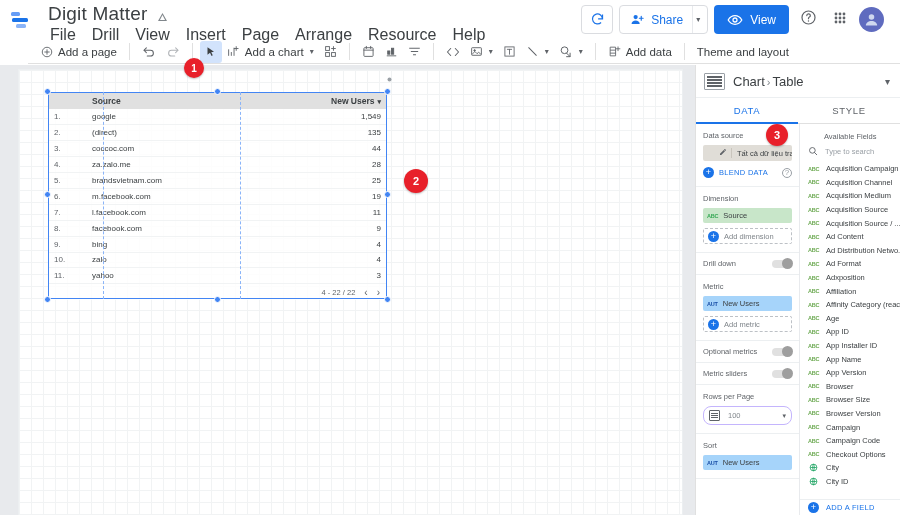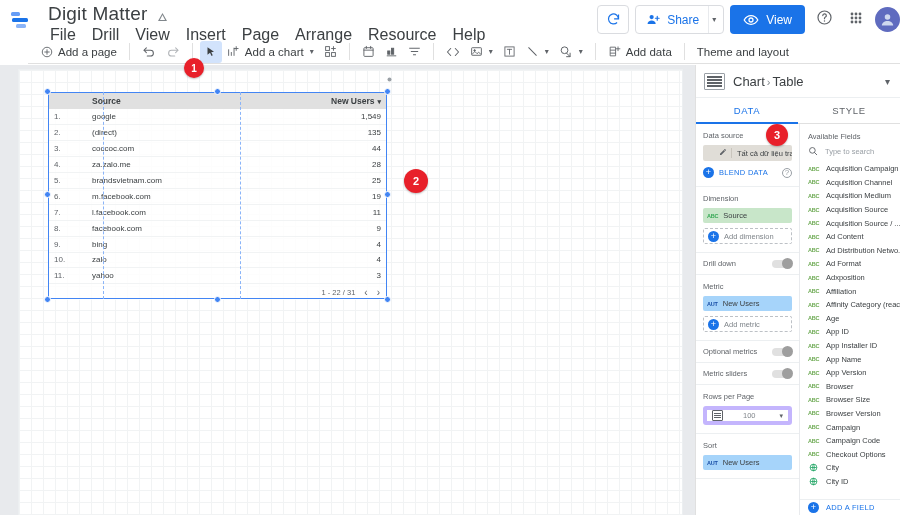--- a/index.html
+++ b/index.html
@@ -18,21 +18,21 @@
   .logo i { position: absolute; background: #4285f4; border-radius: 1.5px; display: block; }
   .logo i.a { left: 1px; top: 5px; width: 9px; height: 4px; background: #669df6; }
   .logo i.b { left: 2px; top: 11px; width: 16px; height: 4px; background: #1a73e8; }
   .logo i.c { left: 6px; top: 17px; width: 10px; height: 4px; background: #8ab4f8; }
   .title-block { margin-left: 6px; padding-top: 3px; }
   .doc-title-row { display: flex; align-items: flex-end; gap: 8px; }
   .doc-title { font-size: 19px; color: #3c4043; letter-spacing: .2px; }
   .drive-ico { color: #80868b; font-size: 13px; line-height: 1; }
   .menubar { display: flex; gap: 16px; margin-top: 1px; padding-left: 2px; }
   .menubar span { font-size: 16px; color: #3c4043; cursor: default; }
-  .topbar-right { position: absolute; right: 0; top: 5px; display: flex; align-items: center; gap: 6px; }
+  .topbar-right { position: absolute; right: 16px; top: 5px; display: flex; align-items: center; gap: 6px; }
   .tb-btn {
     height: 29px; border: 1px solid #dadce0; border-radius: 4px; background: #fff;
     display: flex; align-items: center; justify-content: center; gap: 6px;
     padding: 0 10px; font-size: 12px; color: #1a73e8; cursor: pointer;
   }
   .tb-btn.icononly { width: 32px; padding: 0; }
   .share-grp { display: flex; align-items: center; border: 1px solid #dadce0; border-radius: 4px; height: 29px; }
   .share-grp .lbl { display: flex; align-items: center; gap: 6px; padding: 0 9px 0 10px; font-size: 12px; color: #1a73e8; cursor: pointer; }
   .share-grp .caret { padding: 0 7px 0 3px; color: #5f6368; font-size: 8px; cursor: pointer; border-left: 1px solid #e8eaed; height: 100%; display: flex; align-items: center; }
   .view-btn {
@@ -140,31 +140,31 @@
   .tagico { font-size: 5.5px; font-weight: bold; letter-spacing: -.2px; }
   .fchip.dim .tagico { color: #34a853; }
   .fchip.met .tagico { color: #174ea6; }
   .addbox { display: flex; align-items: center; gap: 5px; height: 16px; border: 1px dashed #bdc1c6; border-radius: 2px; padding: 0 4px; margin-top: 5px; font-size: 7.5px; color: #80868b; cursor: pointer; }
 
   .togrow { display: flex; align-items: center; justify-content: space-between; padding: 6px 7px; border-bottom: 1px solid #eceff1; }
   .togrow .t { font-size: 7.5px; color: #5f6368; }
   .toggle { width: 20px; height: 8px; border-radius: 5px; background: #e0e0e0; position: relative; cursor: pointer; }
   .toggle .knob { position: absolute; right: -1px; top: -2px; width: 11px; height: 11px; border-radius: 50%; background: #9e9e9e; }
 
-  .rpp-row { display: flex; align-items: center; gap: 20px; border: 4px solid #c4b5fd; border-radius: 3px; height: 19px; padding: 0 5px; margin-top: 3px; cursor: pointer; }
+  .rpp-row { display: flex; align-items: center; gap: 8px; border: 1px solid #c4b5fd; border-radius: 8px; height: 19px; padding: 0 5px; margin-top: 3px; cursor: pointer; }
   .rpp-ico { width: 11px; height: 11px; border: 1px solid #5f6368; border-radius: 1px; display: flex; flex-direction: column; justify-content: space-evenly; padding: 1px; }
   .rpp-ico b { height: 1px; background: #5f6368; display: block; }
   .rpp-val { font-size: 7.5px; color: #80868b; flex: 1; }
   .rpp-car { font-size: 7px; color: #5f6368; }
 
   .ckrow { display: flex; align-items: center; gap: 6px; margin-top: 4px; cursor: pointer; }
   .ckbox { width: 10px; height: 10px; border: 1px solid #9aa0a6; border-radius: 1px; }
   .cklbl { font-size: 7.5px; color: #80868b; }
 
-  .af-head { font-size: 7.5px; color: #5f6368; padding: 8px 8px 5px 8px; }
+  .af-head { font-size: 7.5px; color: #5f6368; padding: 8px 8px 5px 8px; margin-left: 16px; }
   .searchrow { display: flex; align-items: center; gap: 7px; padding: 0 8px 6px 8px; }
   .searchrow input { border: none; outline: none; font-size: 7.5px; color: #80868b; font-family: "Liberation Sans", sans-serif; width: 100%; background: transparent; }
   .searchrow input::placeholder { color: #9aa0a6; }
   .flist { flex: 1; overflow: hidden; }
   .frow { display: flex; align-items: center; gap: 7px; height: 13.6px; padding: 0 8px; font-size: 7.5px; color: #3c4043; cursor: pointer; white-space: nowrap; }
   .frow .tg { font-size: 5.5px; font-weight: bold; color: #6aa84f; letter-spacing: -.2px; width: 11px; flex: none; }
   .frow .geo { width: 11px; flex: none; display: flex; align-items: center; justify-content: center; color: #0f9d58; font-size: 9px; }
   .addfield { display: flex; align-items: center; gap: 7px; height: 16px; padding: 0 8px; border-top: 1px solid #eceff1; cursor: pointer; }
   .addfield .lbl { font-size: 7.5px; color: #1a73e8; letter-spacing: .3px; }
 </style>
@@ -477,21 +477,21 @@
                 <td class="num">4</td>
               </tr>
             <tr>
                 <td class="idx">11.</td>
                 <td>yahoo</td>
                 <td class="num">3</td>
               </tr>
           </tbody>
         </table>
         <div class="pager">
-          <span>1 - 22 / 31</span>
+          <span>4 - 22 / 22</span>
           <span class="arw">‹</span>
           <span class="arw">›</span>
         </div>
 
         <div class="tbl-sel-box"></div>
         <div class="tbl-dash-l"></div>
         <div class="tbl-dash-r"></div>
         <div class="hdl tl"></div>
         <div class="hdl tm"></div>
         <div class="hdl tr"></div>

